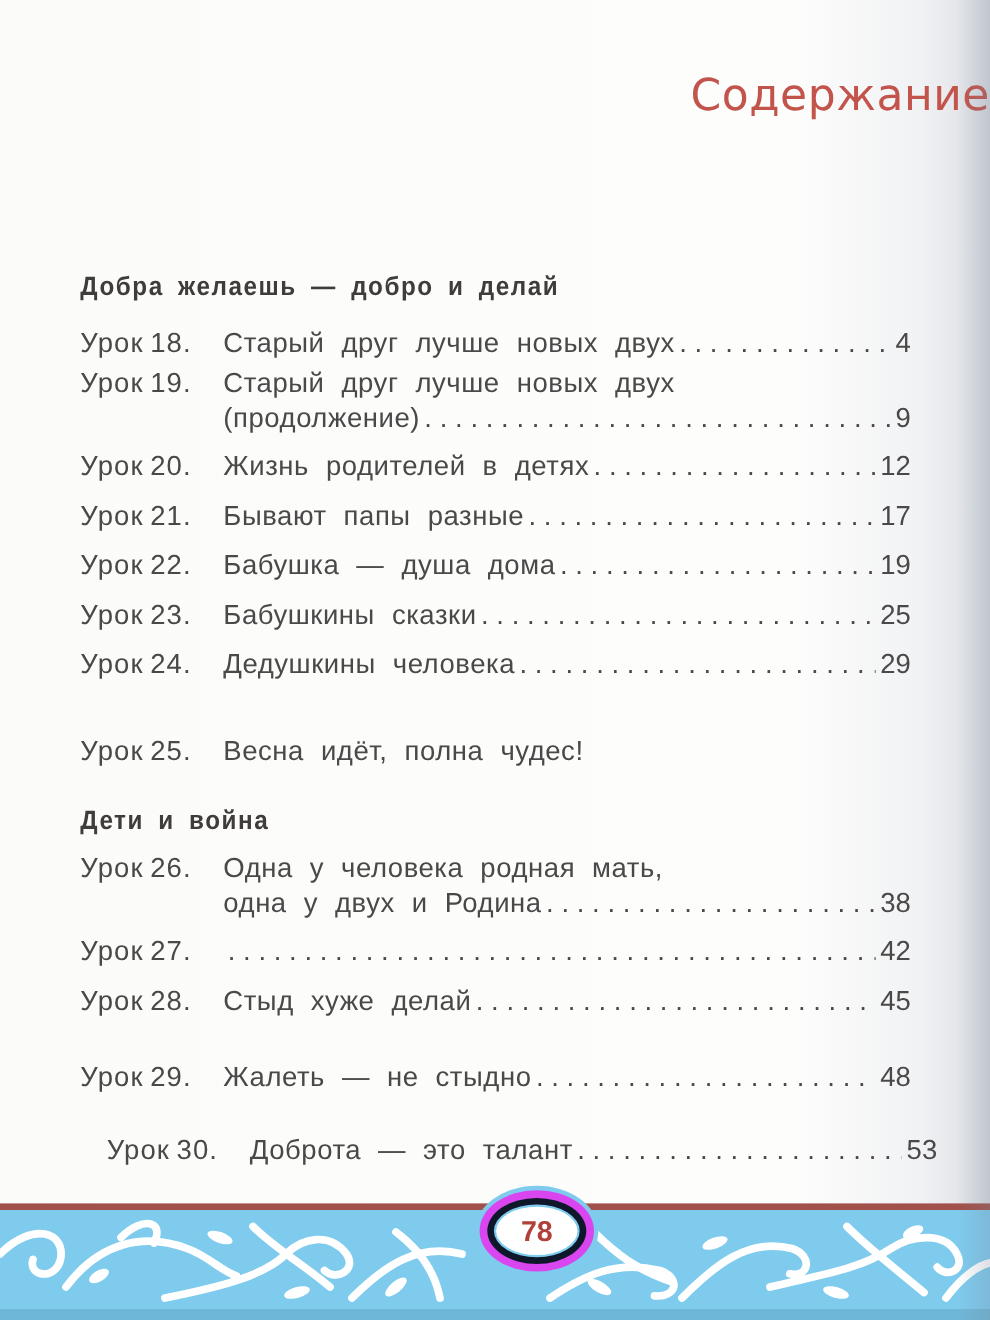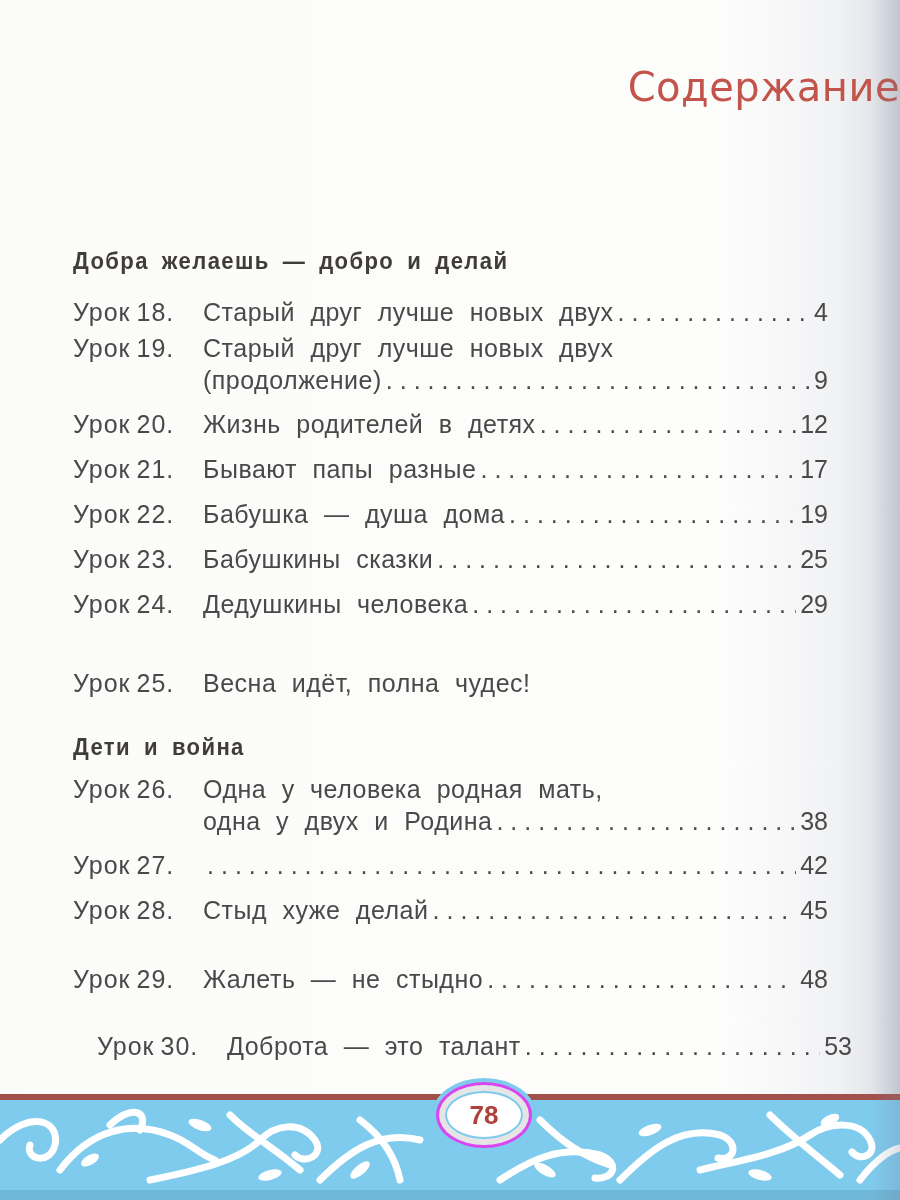--- a/index.html
+++ b/index.html
@@ -33,21 +33,21 @@
 
   .footer {
     position:absolute; left:0; top:1096px; width:900px; height:104px;
     background:#7fcbee;
   }
   .footer-line { position:absolute; left:0; top:1094px; width:900px; height:6px; background:#a2504a; }
   .footer-bottom { position:absolute; left:0; top:1190px; width:900px; height:10px; background:#6fb7d8; }
   .ornament { position:absolute; left:0; top:1100px; width:900px; height:92px; }
   .badge {
     position:absolute; left:436px; top:1082px; width:90px; height:60px;
-    border-radius:50%; background:#e5e5e5; border:3px solid #d946ef;
+    border-radius:50%; background:#0f172a; border:7px solid #d946ef;
     box-shadow: 0 0 0 4px #7fcbee;
     text-align: right;
   }
   .badge-inner {
     position:absolute; left:6px; top:6px; right:6px; bottom:6px;
     border-radius:50%; background:#ffffff; border:2px solid #7fcbee;
     display:flex; align-items:center; justify-content:center;
   }
   .page-number { font-weight:bold; font-size:26px; color:#b0403a; }
   .edge-shadow { position:absolute; right:0; top:0; width:30px; height:1200px;

